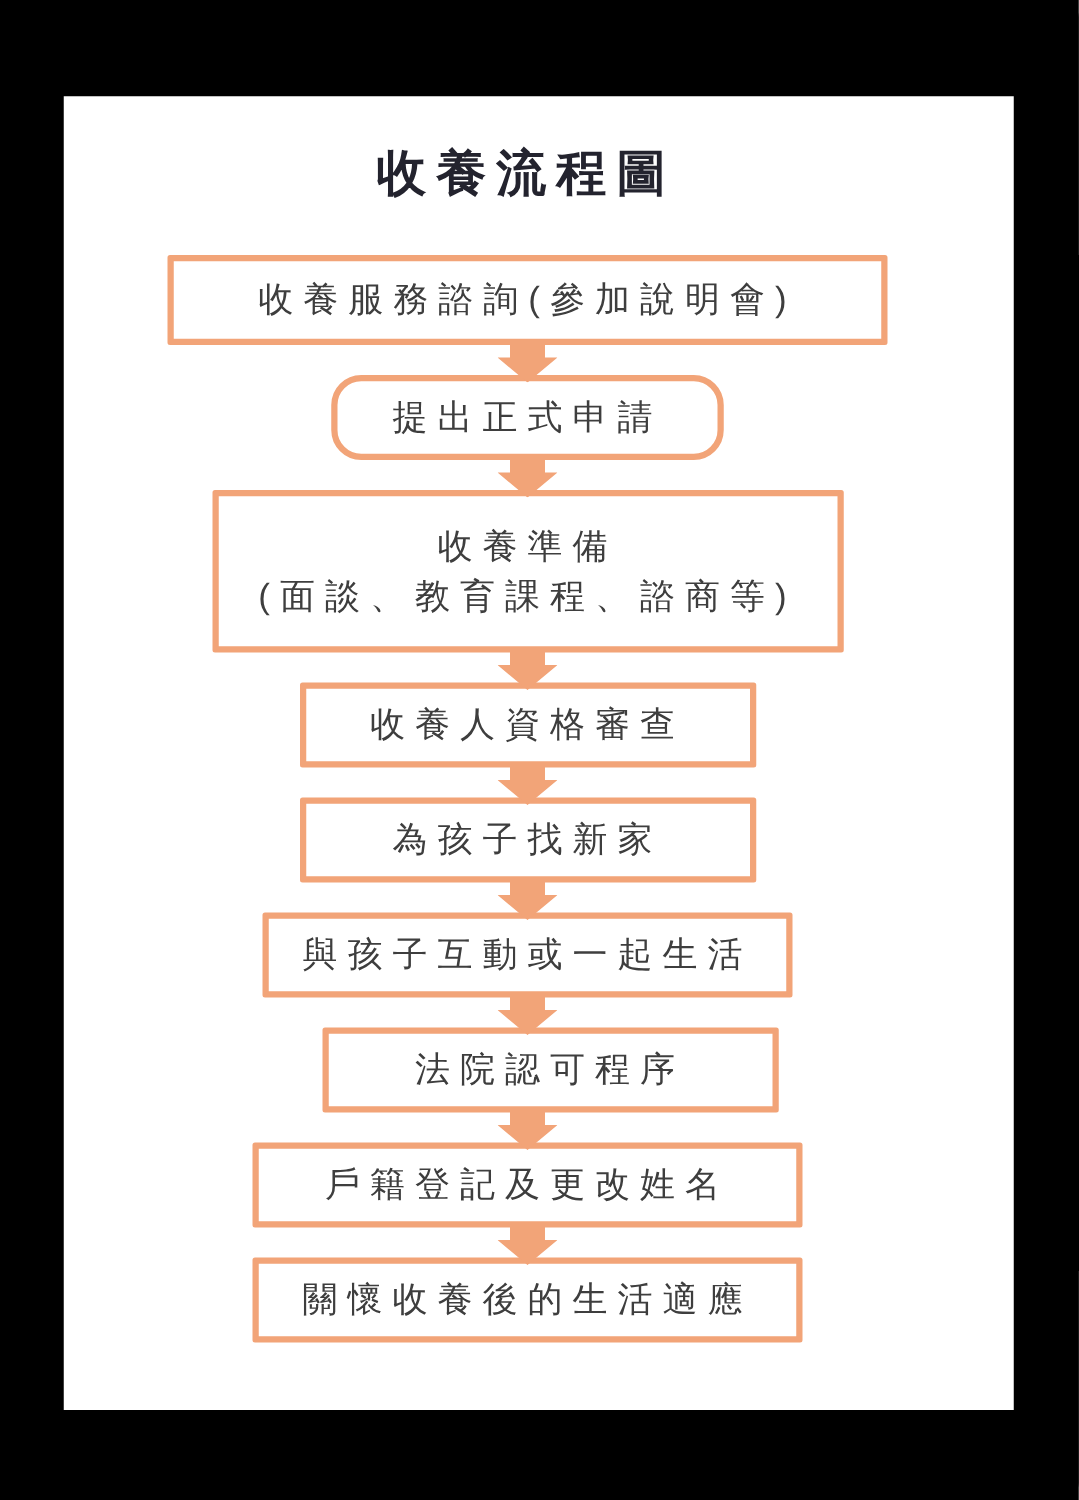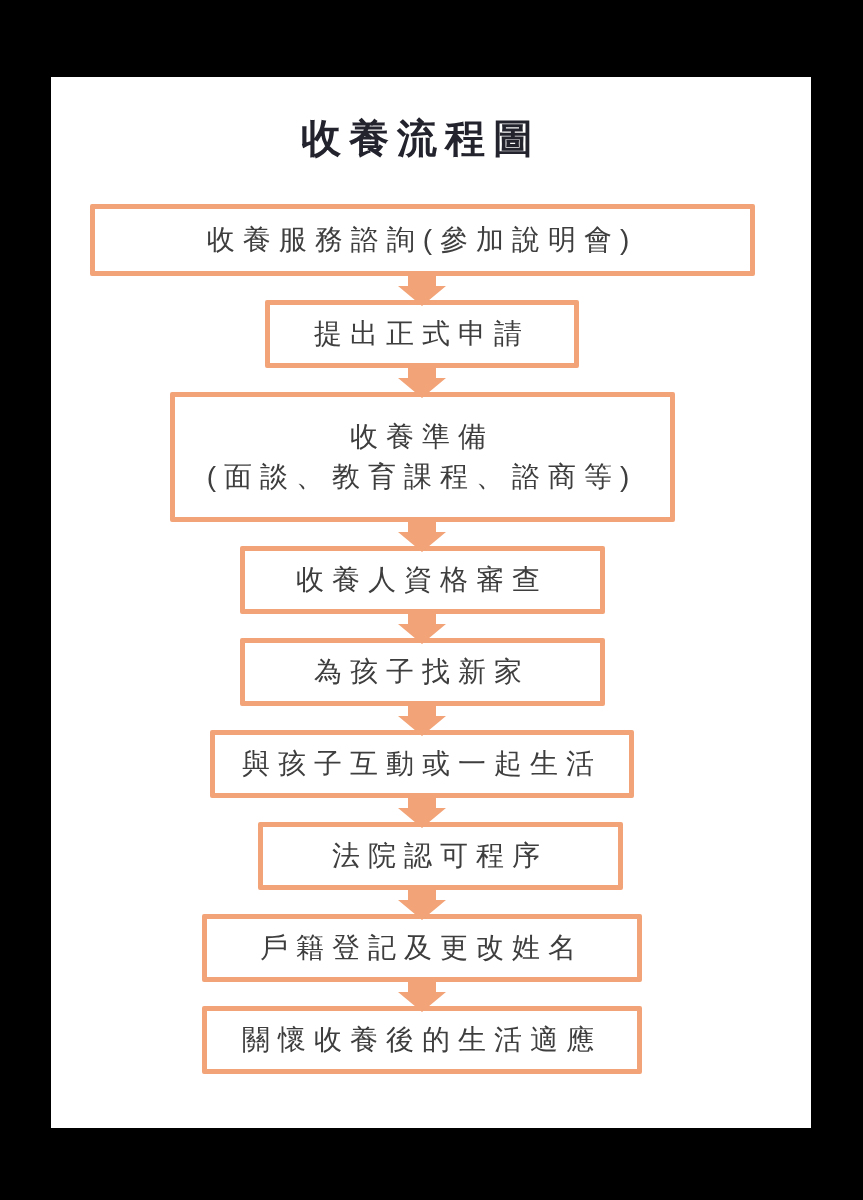--- a/index.html
+++ b/index.html
@@ -76,22 +76,22 @@
   .arrow-down {
     width: 48px;
     height: 32px;
     margin-top: -2px;
     margin-bottom: -6px;
     background: #f2a478;
     clip-path: polygon(10px 0, 38px 0, 38px 12px, 48px 12px, 24px 32px, 0 12px, 10px 12px);
     position: relative;
     z-index: 2;
   }
-  .s1 { width: 665px; height: 72px; }
-  .s2 { width: 314px; }
+  .s1 { width: 576px; height: 72px; }
+  .s2 { width: 314px; border-radius: 24px; }
   .s3 { width: 505px; height: 130px; gap: 4px; }
   .s4 { width: 365px; }
   .s5 { width: 365px; }
   .s6 { width: 424px; }
   .s7 { width: 365px; margin-left: 36px; }
   .s8 { width: 440px; }
   .s9 { width: 440px; }
 </style>
 </head>
 <body>

